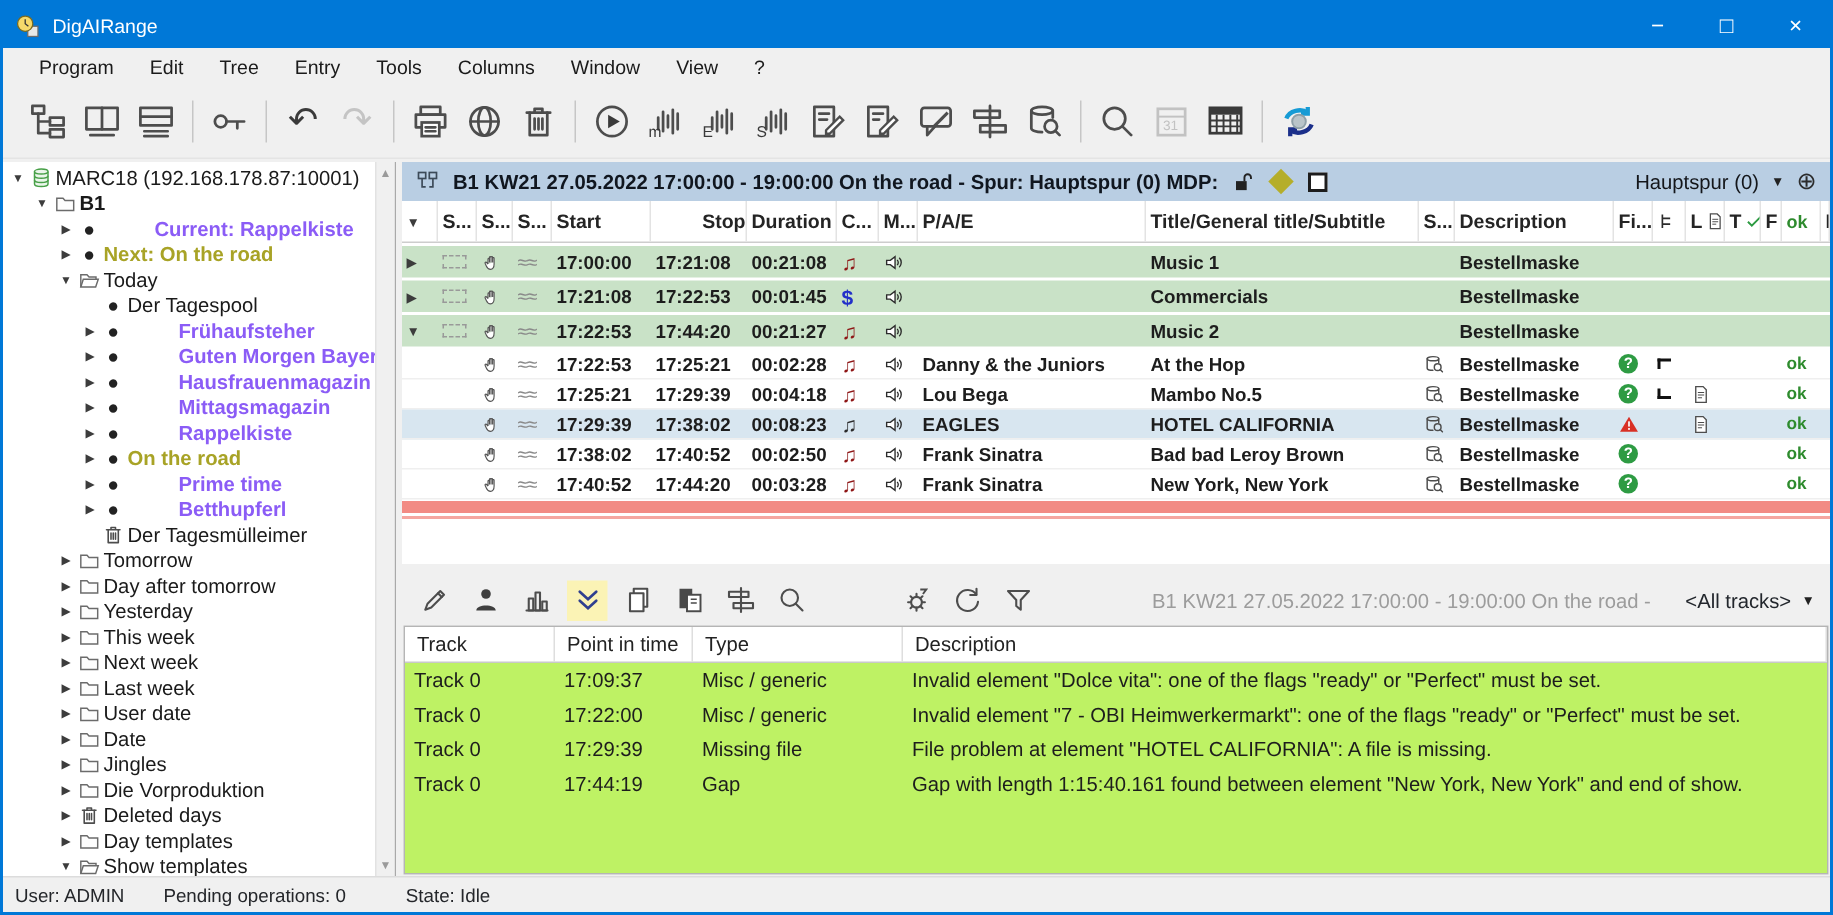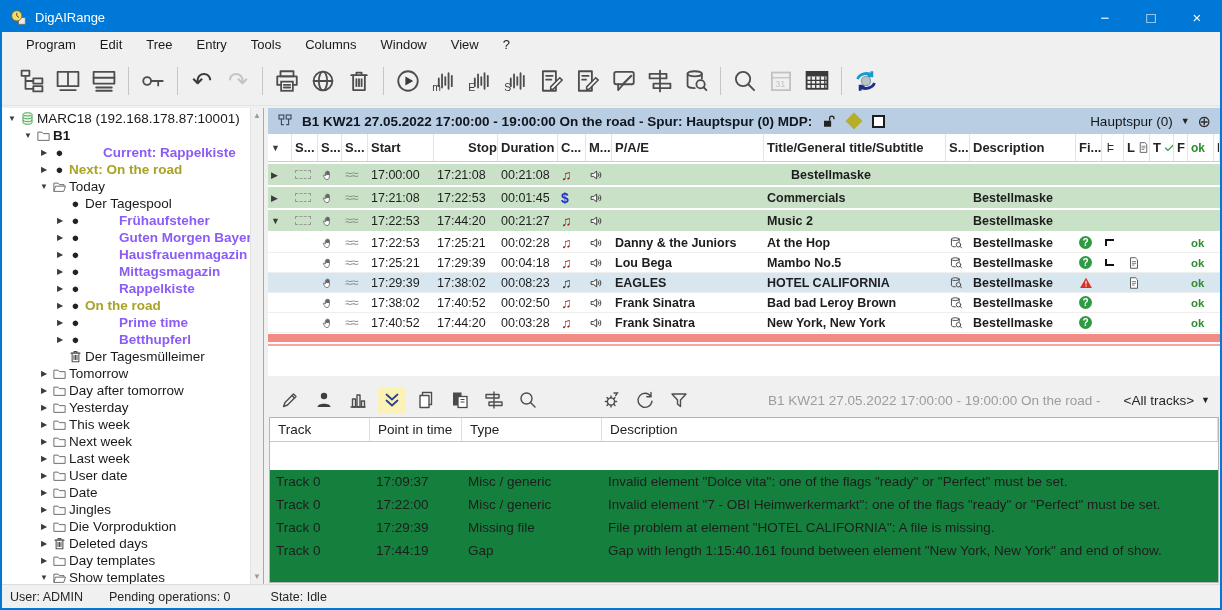--- a/index.html
+++ b/index.html
@@ -48,21 +48,21 @@
   .plus-circle{font-size:16px;color:#2c2c2c;}
   .grid-header{height:28px;display:flex;border-bottom:1px solid #cdcdcd;background:#fff;align-items:stretch;flex:0 0 auto;}
   .gh-cell{display:flex;align-items:center;gap:2px;border-right:1px solid #e3e3e3;padding-left:3px;font-weight:bold;font-size:13px;color:#242424;overflow:hidden;white-space:nowrap;}
   .gh-ok{color:#2e8b2e;font-weight:bold;font-size:12px;}
   .rows{flex:1;overflow:hidden;background:#fff;}
   .srow{display:flex;align-items:stretch;height:20px;}
   .srow.group{background:#c9e2c7;height:21px;margin:2px 0;}
   .srow.item{border-bottom:1px solid #efefef;}
   .srow.selected{background:#d8e6f0;}
   .cell{display:flex;align-items:center;overflow:hidden;white-space:nowrap;padding-left:3px;flex:0 0 auto;}
-  .t-time{font-weight:normal;color:#1d1d1d;font-size:12.5px;text-align:center;}
+  .t-time{font-weight:bold;color:#1d1d1d;font-size:12.5px;text-align:center;}
   .t-text{font-weight:bold;color:#1d1d1d;font-size:12.5px;}
   .note{font-size:14px;line-height:1;}
   .note-red{color:#8e1616;}
   .note-dark{color:#2b2b2b;}
   .dollar{color:#2230c9;font-weight:bold;font-size:14px;}
   .dashed-rect{width:16px;height:9px;border:1px dashed #999;}
   .wave{color:#8a8a8a;font-size:13px;letter-spacing:-1px;}
   .okcell{color:#2e8b2e;font-size:11.5px;font-weight:bold;}
   .qbadge{width:13px;height:13px;border-radius:50%;background:#2e9b43;color:#fff;font-size:10px;font-weight:bold;
     display:flex;align-items:center;justify-content:center;}
@@ -672,20 +672,21 @@
               </span>
               <span class="cell " style="width:26px;">
                 <span style="display:flex;">
                   <svg width="14" height="14" viewBox="0 0 20 20">
                     <path d="M3 8h3.5L11 4.5v11L6.5 12H3z" fill="#fff" stroke="#2b2b2b" stroke-width="1.3"></path>
                     <path d="M13 7.5a3.5 3.5 0 0 1 0 5M15 5.5a6.3 6.3 0 0 1 0 9" stroke="#2b2b2b" stroke-width="1.3" fill="none"></path>
                   </svg>
                 </span>
               </span>
               <span class="cell t-text" style="width:152px;"></span>
+              <span class="cell t-text" style="width:182px;">Music 1</span>
               <span class="cell " style="width:24px;"></span>
               <span class="cell t-text" style="width:106px;">Bestellmaske</span>
               <span class="cell " style="width:26px;"></span>
               <span class="cell " style="width:22px;"></span>
               <span class="cell " style="width:26px;"></span>
               <span class="cell " style="width:24px;"></span>
               <span class="cell " style="width:14px;"></span>
               <span class="cell " style="width:26px;"></span>
               <span class="cell " style="flex:1;"></span>
             </div>
@@ -1171,21 +1172,21 @@
               <span class="dd-arrow">▼</span>
             </span>
           </div>
         <div class="log-table">
           <div class="lt-header" id="log-header">
               <span class="lt-hcell" style="width:100px;">Track</span>
               <span class="lt-hcell" style="width:92px;">Point in time</span>
               <span class="lt-hcell" style="width:140px;">Type</span>
               <span class="lt-hcell" style="flex:1;">Description</span>
             </div>
-          <div id="log-rows" style="flex:1;overflow:hidden;background:#15803d;margin-top:28px;">
+          <div id="log-rows" style="flex:1;overflow:hidden;background:#bef264;">
               <div class="lt-row">
                 <span class="lt-cell" style="width:100px;">Track 0</span>
                 <span class="lt-cell" style="width:92px;">17:09:37</span>
                 <span class="lt-cell" style="width:140px;">Misc / generic</span>
                 <span class="lt-cell lt-desc" style="flex:1;">Invalid element "Dolce vita": one of the flags "ready" or "Perfect" must be set.</span>
               </div>
               <div class="lt-row">
                 <span class="lt-cell" style="width:100px;">Track 0</span>
                 <span class="lt-cell" style="width:92px;">17:22:00</span>
                 <span class="lt-cell" style="width:140px;">Misc / generic</span>

